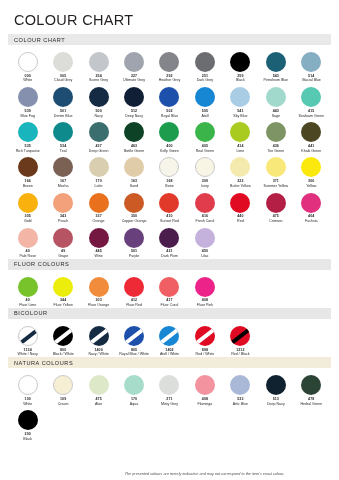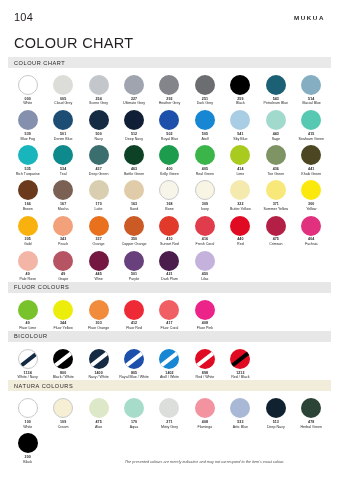--- a/index.html
+++ b/index.html
@@ -79,24 +79,20 @@
     position: absolute; left: 0; right: 0; bottom: 16px;
     text-align: center; padding-left: 70px;
     font-size: 3.7px; font-style: italic; color: #4a4a4a; letter-spacing: .05px;
   }
 </style>
 </head>
 <body>
 
 <div class="page">
 
-  <div class="page-header">
-    <span class="page-number">104</span>
-    <span class="brand">MUKUA</span>
-  </div>
 
   <h1 class="title">COLOUR CHART</h1>
 
   <div class="section-bar bar-colour first">
     <span>COLOUR CHART</span>
   </div>
   <div class="grid" id="grid-colour">
       <div class="cell">
         <div class="dot outlined" style="background: rgb(255, 255, 255);"></div>
         <div class="code">000</div>

